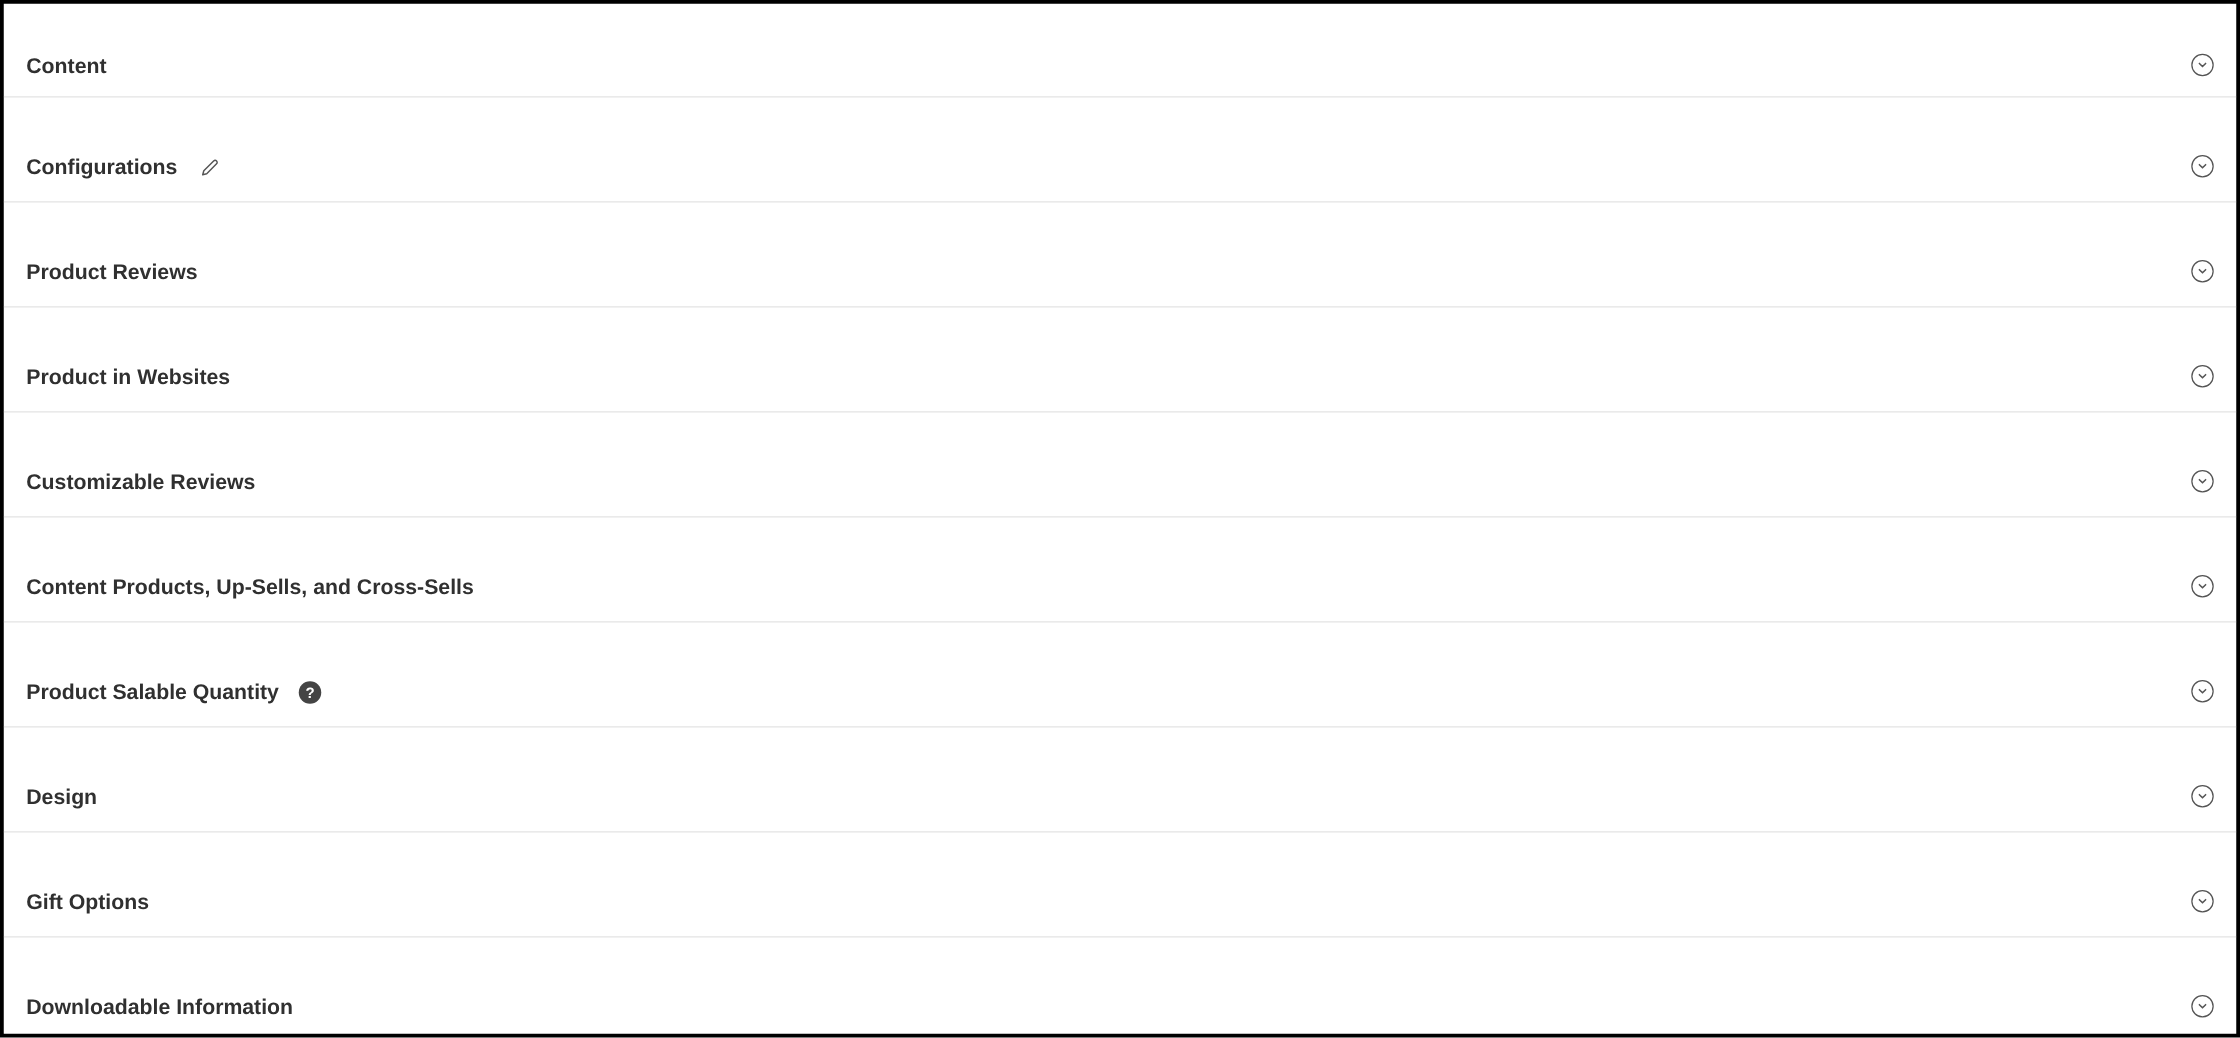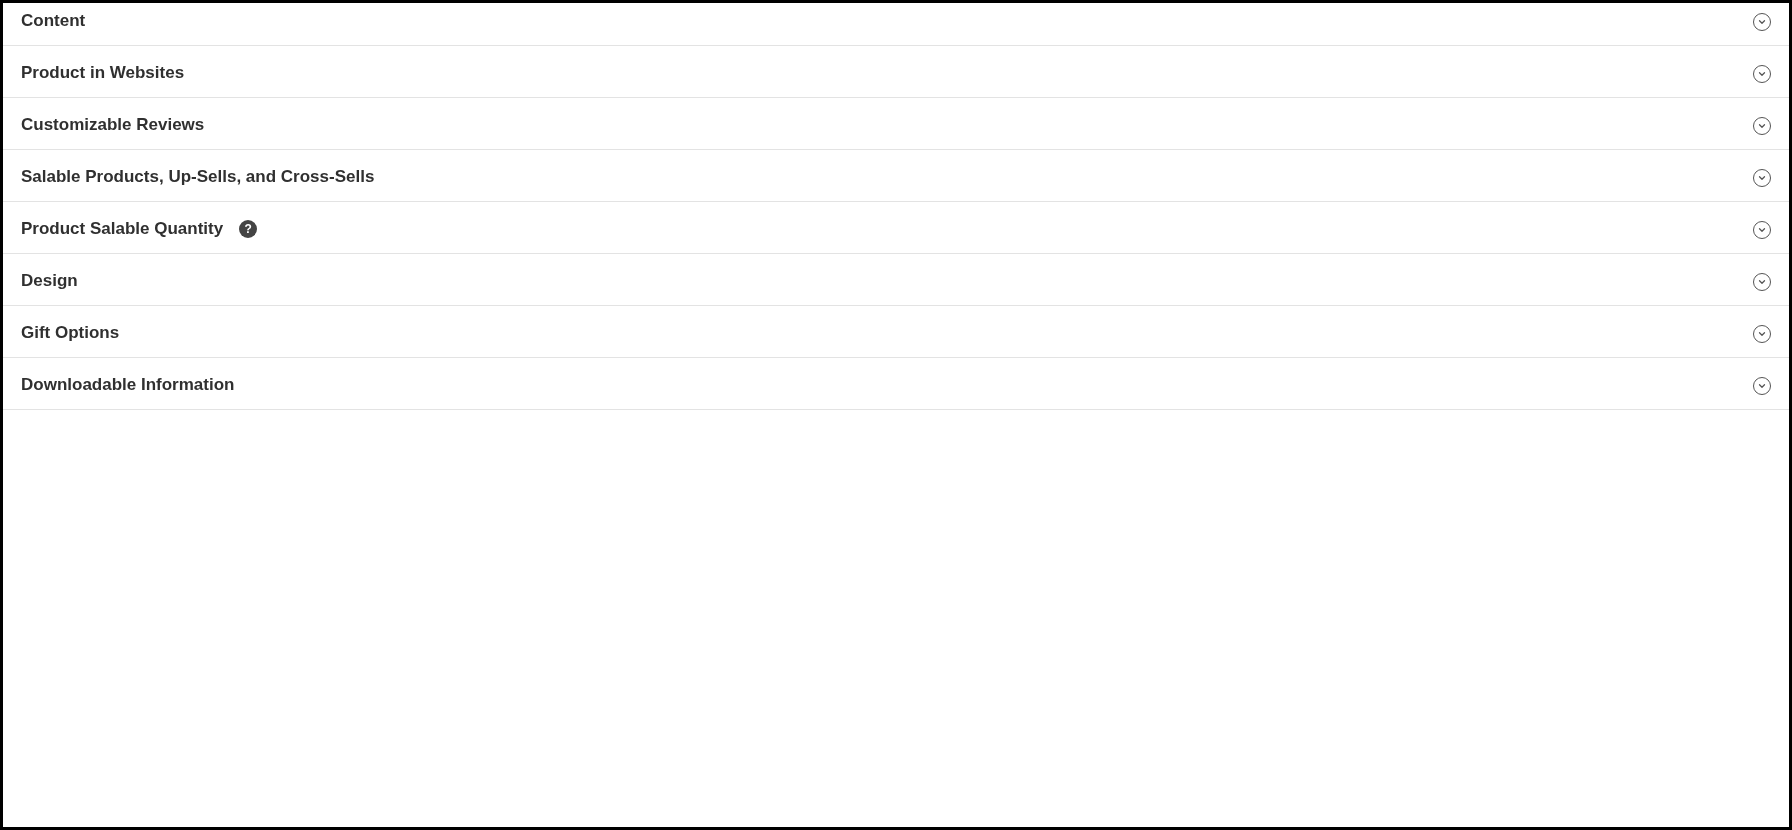--- a/index.html
+++ b/index.html
@@ -15,26 +15,27 @@
       height: 830px;
       overflow: hidden;
     }
     .sections {
       display: flex;
       flex-direction: column;
       width: 100%;
     }
     .section-row {
       display: flex;
-      align-items: flex-end;
+      align-items: flex-start;
       justify-content: space-between;
       padding: 14px 18px 14px 18px;
       border-bottom: 1px solid #e3e3e3;
       cursor: pointer;
       min-height: 52px;
+      margin-top: 32px;
     }
     .section-row:first-child {
       padding-top: 8px;
       min-height: 40px;
     }
     .section-left {
       display: flex;
       align-items: center;
       gap: 10px;
     }
@@ -90,41 +91,66 @@
         <span class="section-title">Content</span>
       </div>
       <span class="expand-icon">
         <svg viewBox="0 0 24 24" fill="none" stroke="currentColor" stroke-width="3" stroke-linecap="round" stroke-linejoin="round">
           <polyline points="6 9 12 15 18 9"></polyline>
         </svg>
       </span>
     </div>
     <div class="section-row">
       <div class="section-left">
+        <span class="section-title">Configurations</span>
+        <span class="edit-icon">
+          <svg viewBox="0 0 24 24" width="14" height="14" fill="none" stroke="currentColor" stroke-width="2" stroke-linecap="round" stroke-linejoin="round">
+            <path d="M17 3a2.828 2.828 0 1 1 4 4L7.5 20.5 2 22l1.5-5.5L17 3z"></path>
+          </svg>
+        </span>
+      </div>
+      <span class="expand-icon">
+        <svg viewBox="0 0 24 24" fill="none" stroke="currentColor" stroke-width="3" stroke-linecap="round" stroke-linejoin="round">
+          <polyline points="6 9 12 15 18 9"></polyline>
+        </svg>
+      </span>
+    </div>
+    <div class="section-row">
+      <div class="section-left">
+        <span class="section-title">Product Reviews</span>
+      </div>
+      <span class="expand-icon">
+        <svg viewBox="0 0 24 24" fill="none" stroke="currentColor" stroke-width="3" stroke-linecap="round" stroke-linejoin="round">
+          <polyline points="6 9 12 15 18 9"></polyline>
+        </svg>
+      </span>
+    </div>
+    <div class="section-row">
+      <div class="section-left">
         <span class="section-title">Product in Websites</span>
       </div>
       <span class="expand-icon">
         <svg viewBox="0 0 24 24" fill="none" stroke="currentColor" stroke-width="3" stroke-linecap="round" stroke-linejoin="round">
           <polyline points="6 9 12 15 18 9"></polyline>
         </svg>
       </span>
     </div>
     <div class="section-row">
       <div class="section-left">
         <span class="section-title">Customizable Reviews</span>
       </div>
       <span class="expand-icon">
         <svg viewBox="0 0 24 24" fill="none" stroke="currentColor" stroke-width="3" stroke-linecap="round" stroke-linejoin="round">
           <polyline points="6 9 12 15 18 9"></polyline>
         </svg>
       </span>
     </div>
     <div class="section-row">
       <div class="section-left">
-        <span class="section-title">Salable Products, Up-Sells, and Cross-Sells</span>
+        <span class="section-title">Content Products, Up-Sells, and Cross-Sells</span>
       </div>
       <span class="expand-icon">
         <svg viewBox="0 0 24 24" fill="none" stroke="currentColor" stroke-width="3" stroke-linecap="round" stroke-linejoin="round">
           <polyline points="6 9 12 15 18 9"></polyline>
         </svg>
       </span>
     </div>
     <div class="section-row">
       <div class="section-left">
         <span class="section-title">Product Salable Quantity</span>

